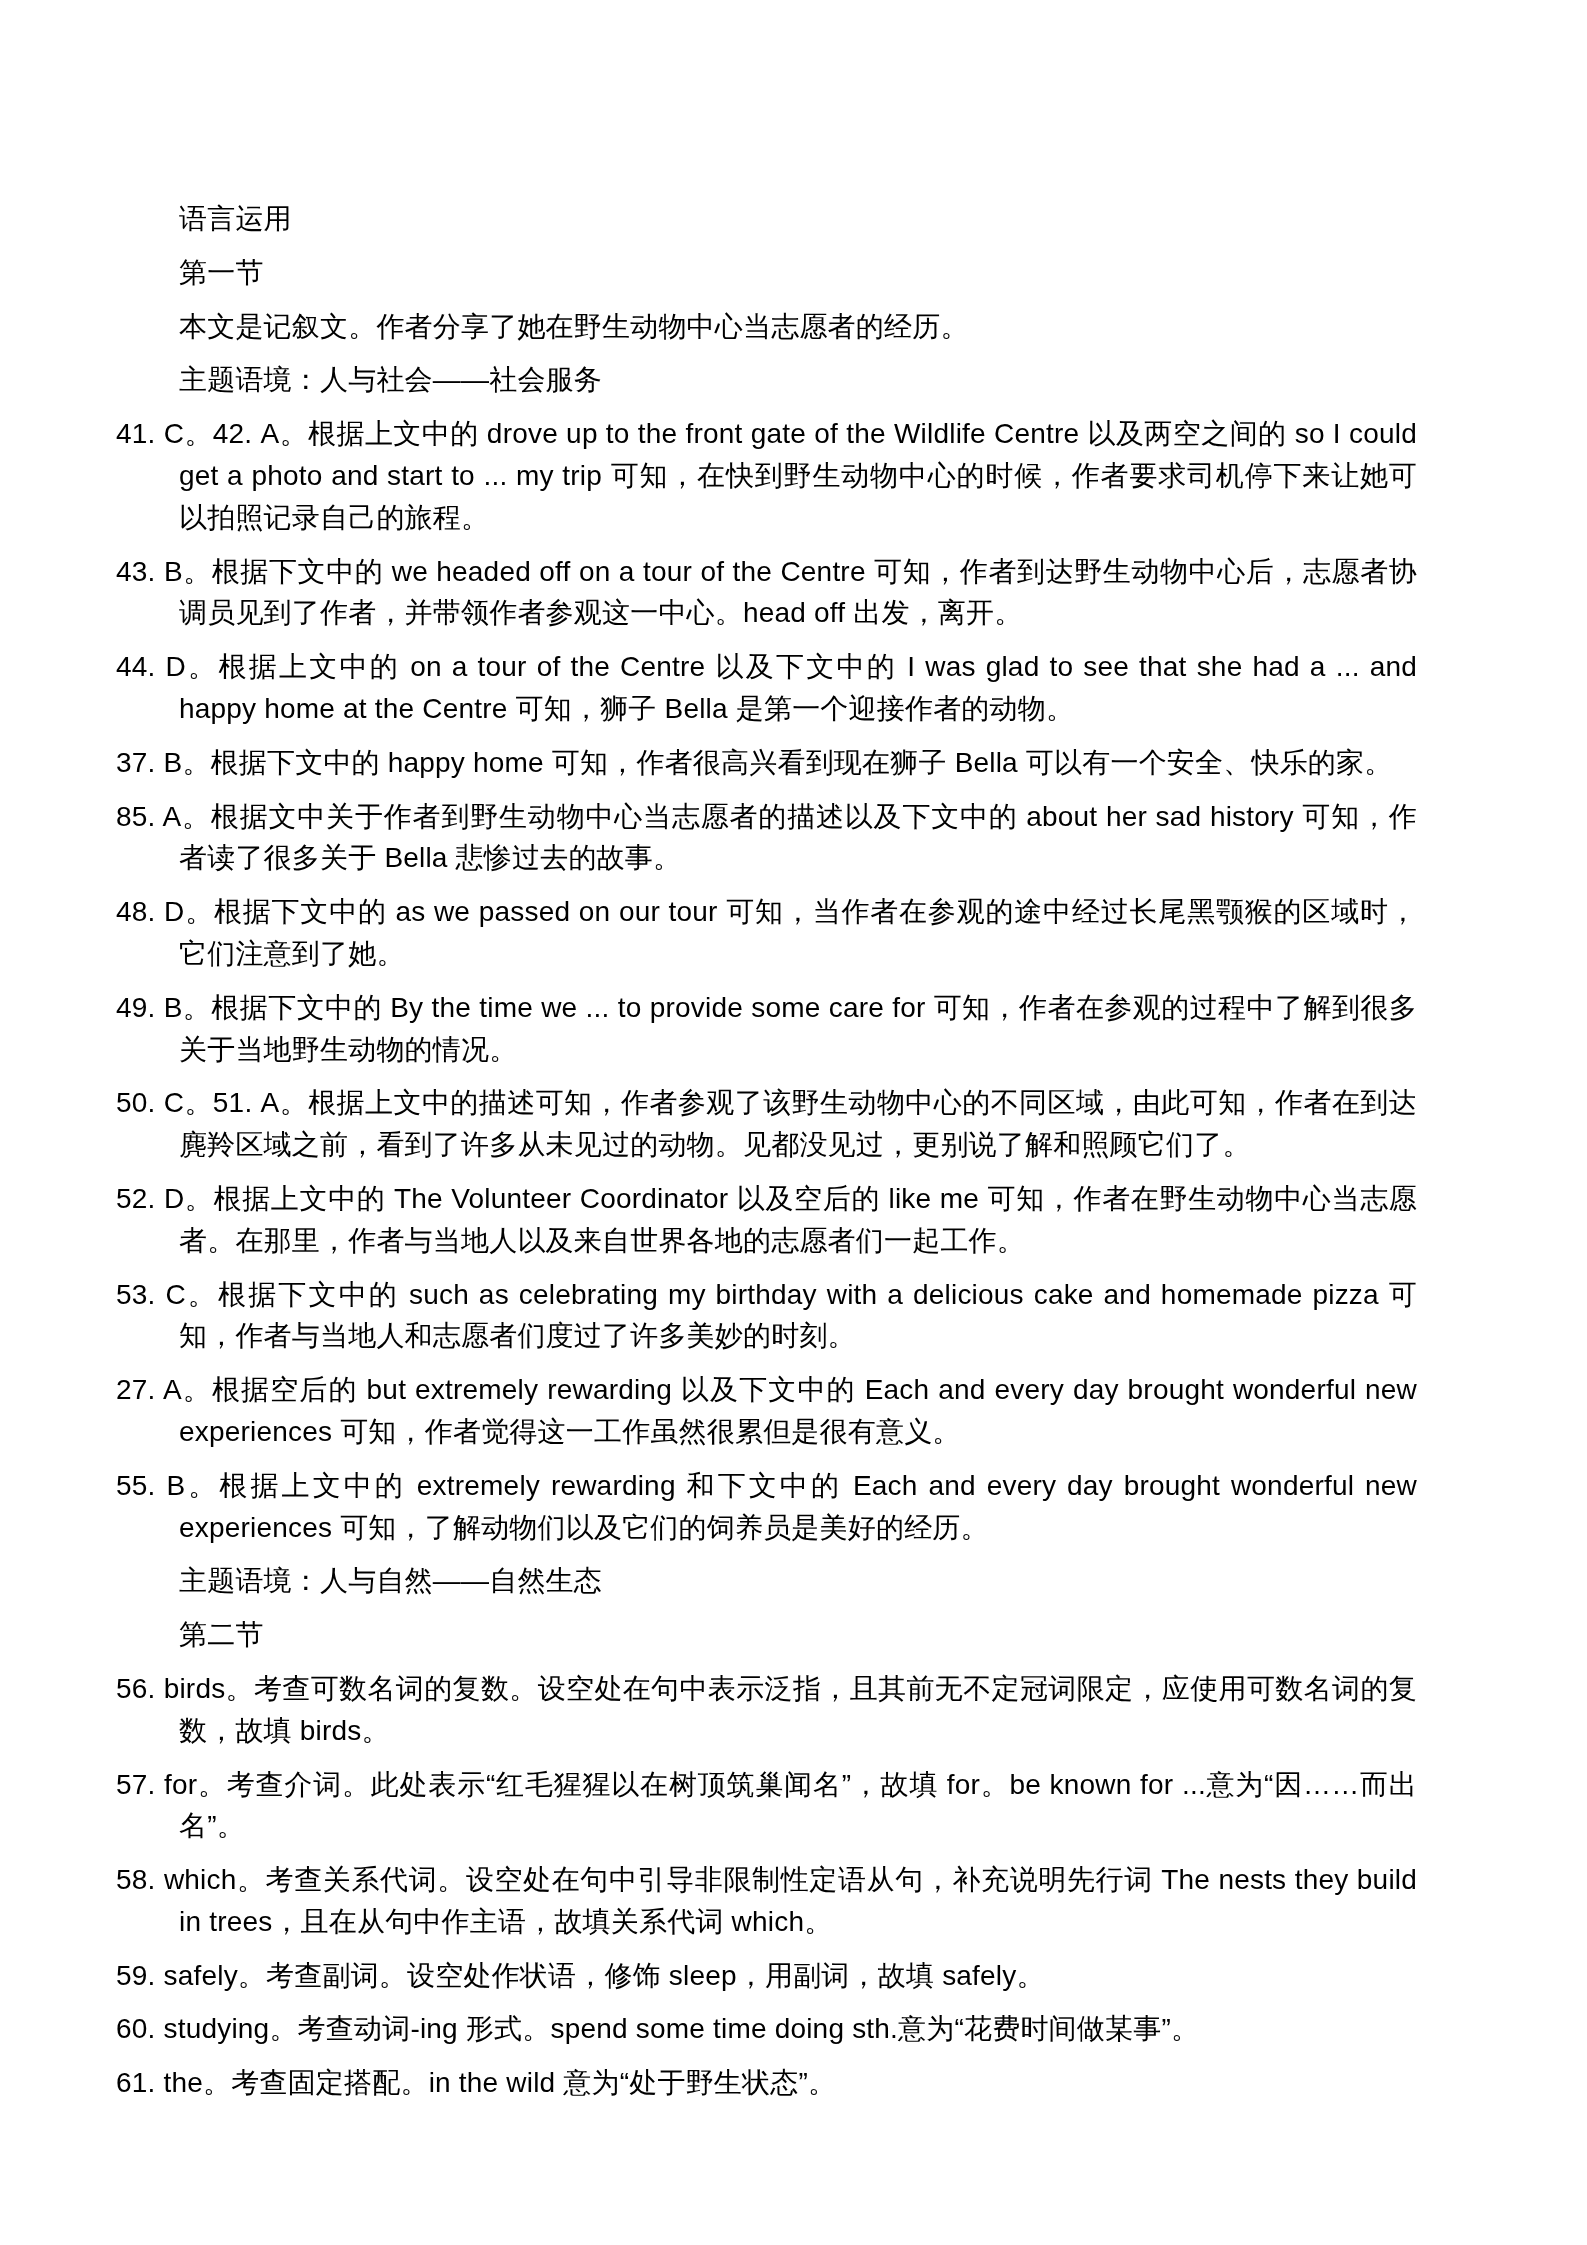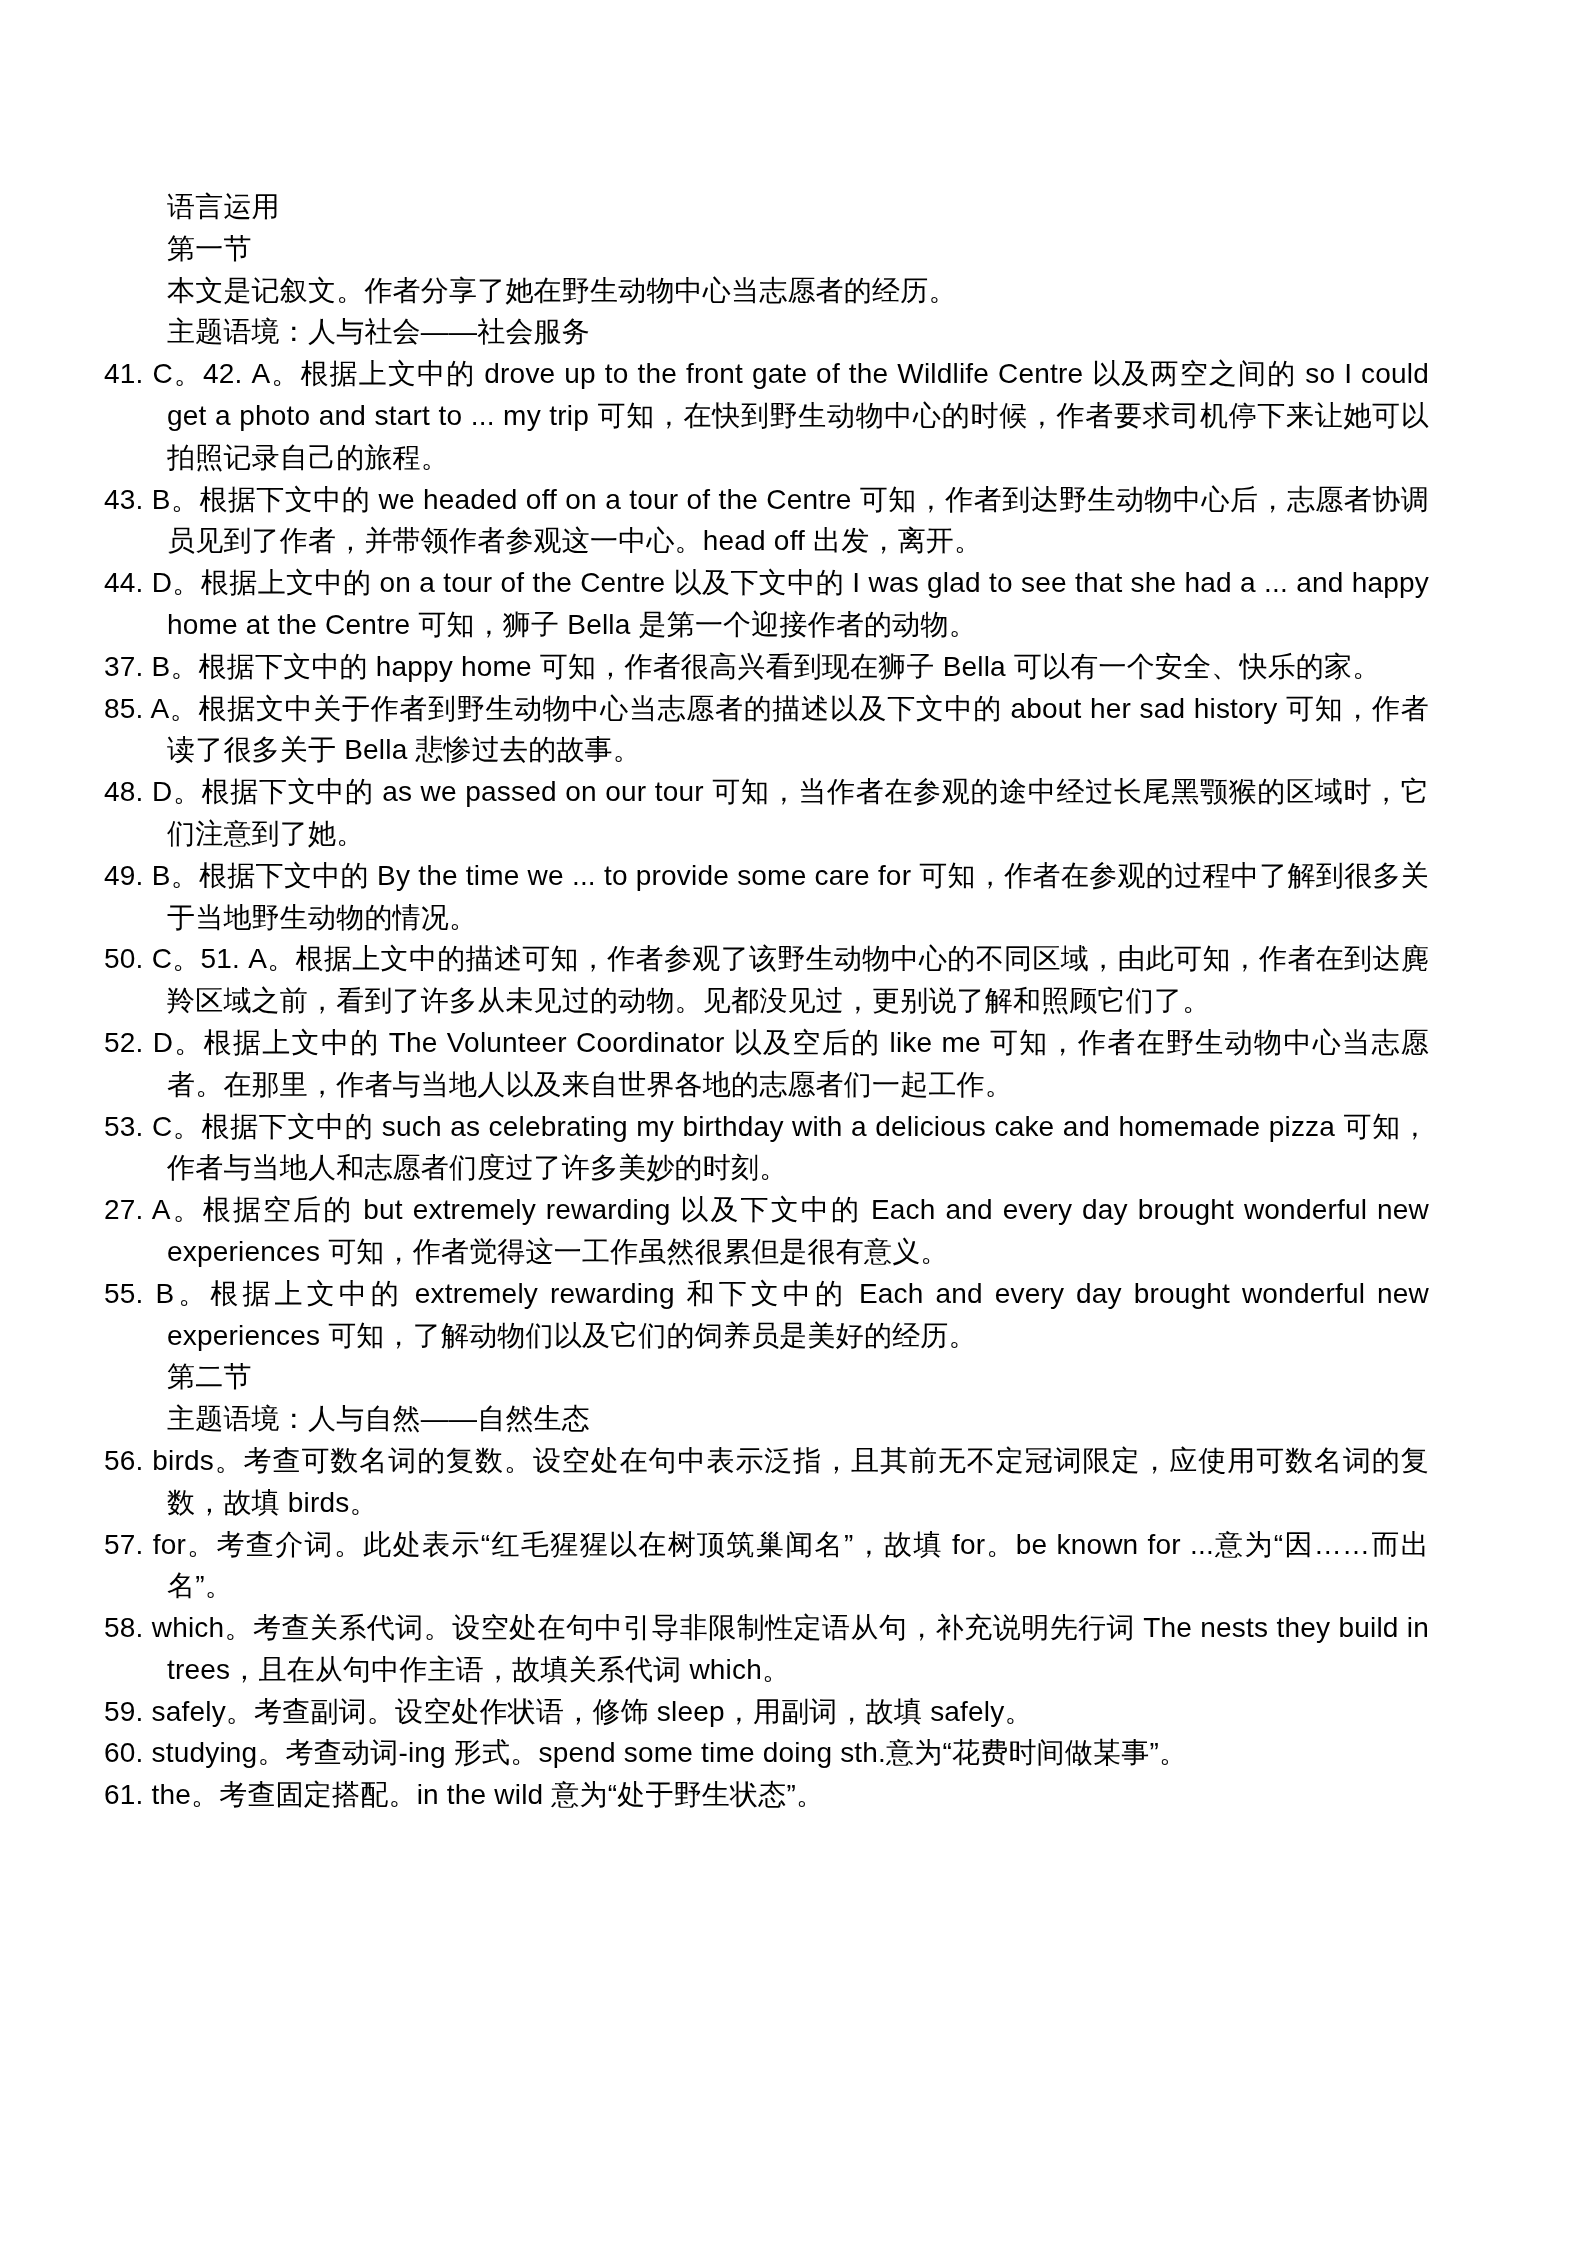--- a/index.html
+++ b/index.html
@@ -18,21 +18,21 @@
     left: 167px;
     top: 186px;
     width: 1262px;
     color: #000000;
     font-size: 28px;
     line-height: 41.8px;
     text-align: justify;
     letter-spacing: 0.2px;
   }
   .page p {
-    margin: 0;
+    margin: 12px;
     padding: 0;
   }
   .item {
     padding-left: 63px;
     text-indent: -63px;
   }
 </style>
 </head>
 <body>
 
@@ -49,22 +49,22 @@
   <p class="item">37. B。根据下文中的 happy home 可知，作者很高兴看到现在狮子 Bella 可以有一个安全、快乐的家。</p>
   <p class="item">85. A。根据文中关于作者到野生动物中心当志愿者的描述以及下文中的 about her sad history 可知，作者读了很多关于 Bella 悲惨过去的故事。</p>
   <p class="item">48. D。根据下文中的 as we passed on our tour 可知，当作者在参观的途中经过长尾黑颚猴的区域时，它们注意到了她。</p>
   <p class="item">49. B。根据下文中的 By the time we ... to provide some care for 可知，作者在参观的过程中了解到很多关于当地野生动物的情况。</p>
   <p class="item">50. C。51. A。根据上文中的描述可知，作者参观了该野生动物中心的不同区域，由此可知，作者在到达麂羚区域之前，看到了许多从未见过的动物。见都没见过，更别说了解和照顾它们了。</p>
   <p class="item">52. D。根据上文中的 The Volunteer Coordinator 以及空后的 like me 可知，作者在野生动物中心当志愿者。在那里，作者与当地人以及来自世界各地的志愿者们一起工作。</p>
   <p class="item">53. C。根据下文中的 such as celebrating my birthday with a delicious cake and homemade pizza 可知，作者与当地人和志愿者们度过了许多美妙的时刻。</p>
   <p class="item">27. A。根据空后的 but extremely rewarding 以及下文中的 Each and every day brought wonderful new experiences 可知，作者觉得这一工作虽然很累但是很有意义。</p>
   <p class="item">55. B。根据上文中的 extremely rewarding 和下文中的 Each and every day brought wonderful new experiences 可知，了解动物们以及它们的饲养员是美好的经历。</p>
 
+  <p>主题语境：人与自然——自然生态</p>
   <p>第二节</p>
-  <p>主题语境：人与自然——自然生态</p>
 
   <p class="item">56. birds。考查可数名词的复数。设空处在句中表示泛指，且其前无不定冠词限定，应使用可数名词的复数，故填 birds。</p>
   <p class="item">57. for。考查介词。此处表示“红毛猩猩以在树顶筑巢闻名”，故填 for。be known for ...意为“因……而出名”。</p>
   <p class="item">58. which。考查关系代词。设空处在句中引导非限制性定语从句，补充说明先行词 The nests they build in trees，且在从句中作主语，故填关系代词 which。</p>
   <p class="item">59. safely。考查副词。设空处作状语，修饰 sleep，用副词，故填 safely。</p>
   <p class="item">60. studying。考查动词-ing 形式。spend some time doing sth.意为“花费时间做某事”。</p>
   <p class="item">61. the。考查固定搭配。in the wild 意为“处于野生状态”。</p>
 
 </div>
 

